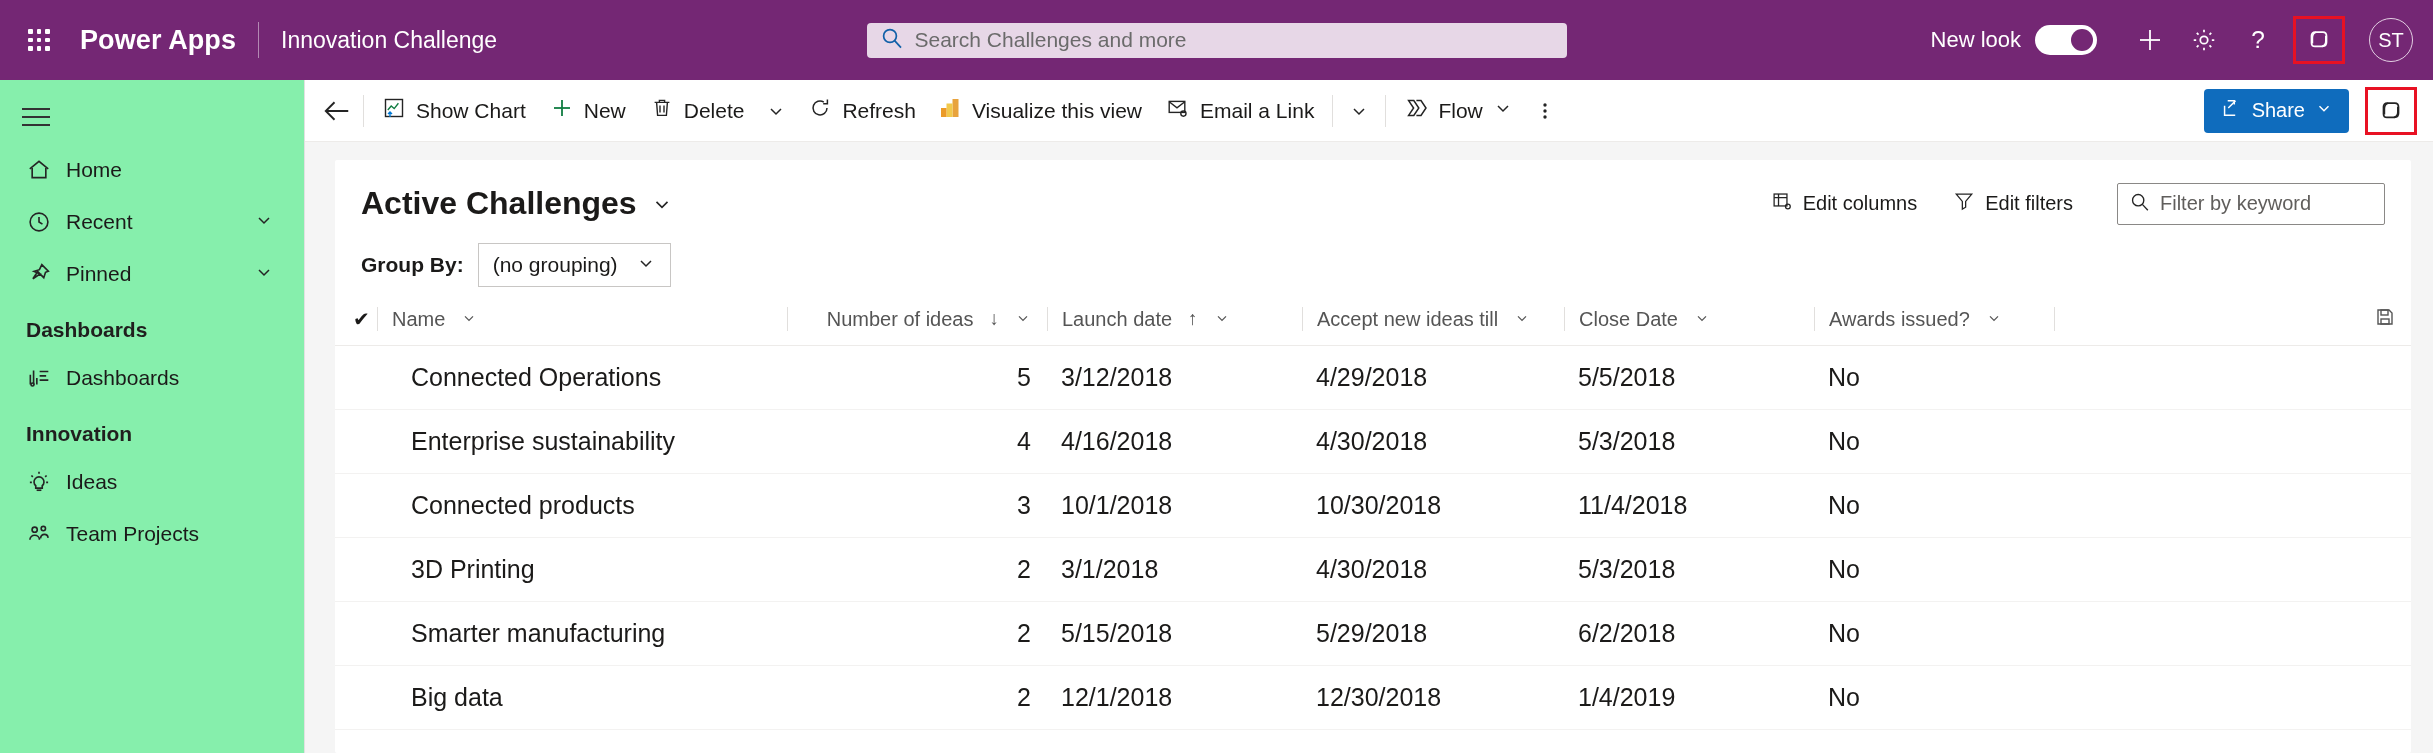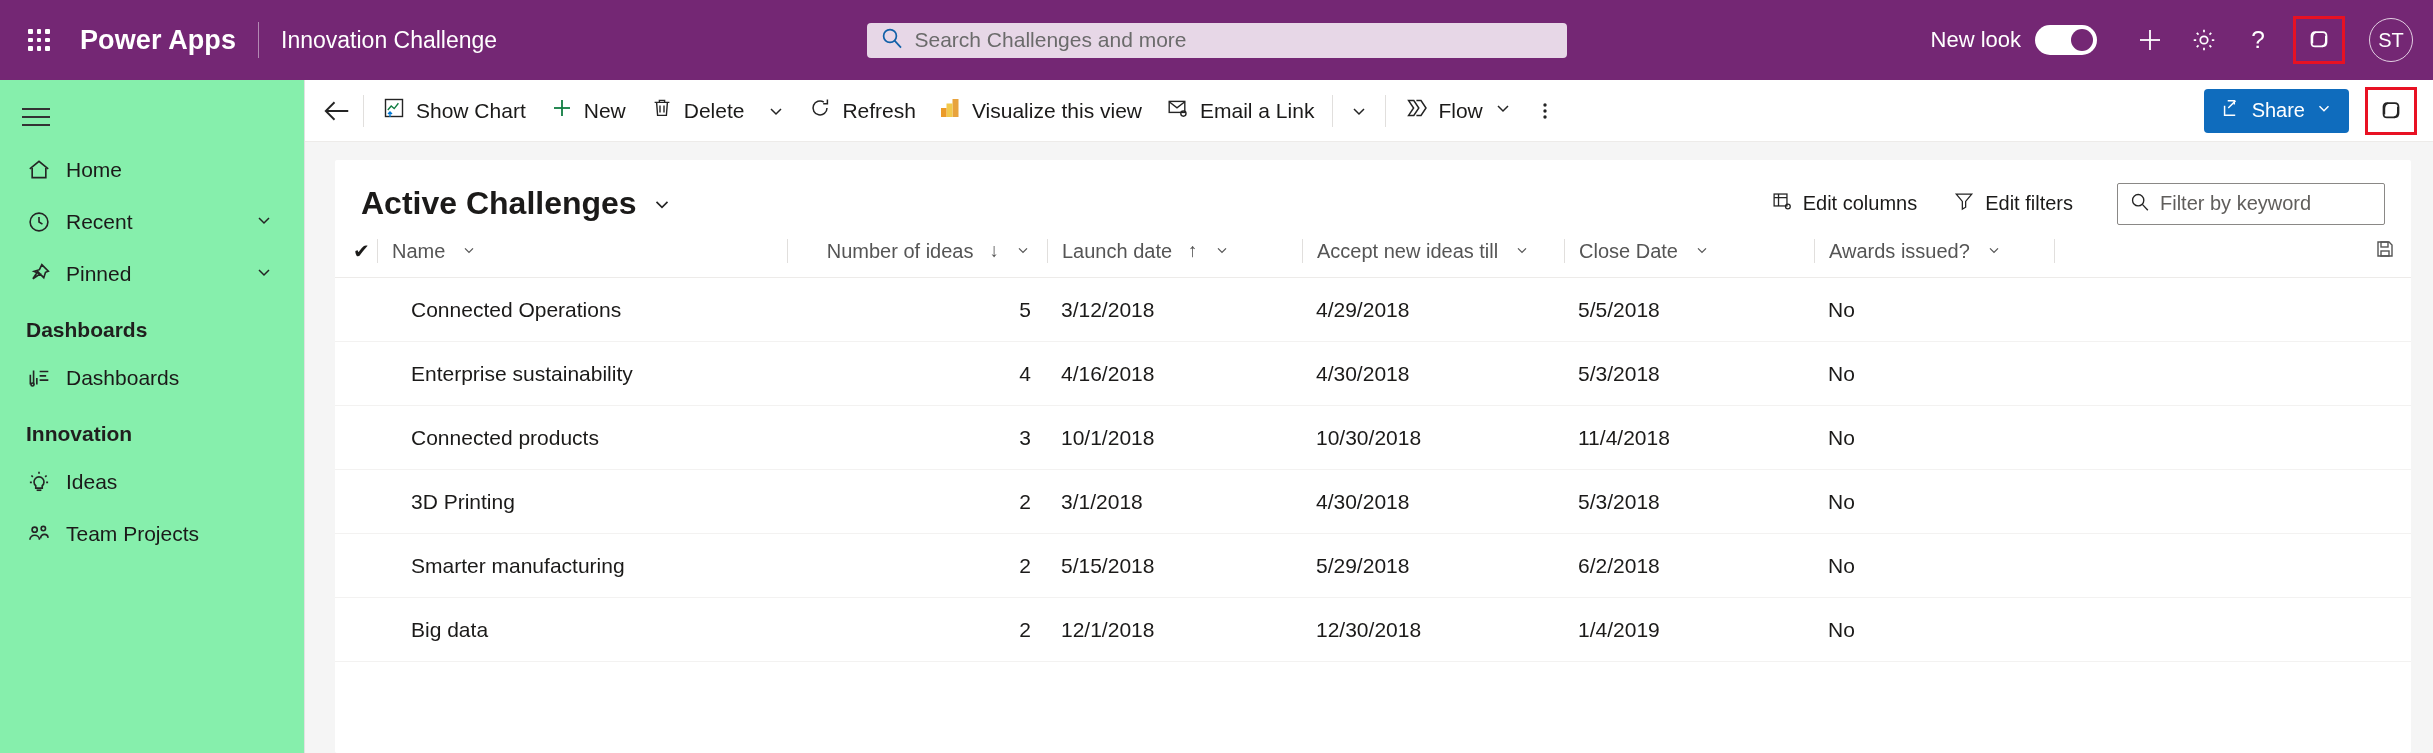--- a/index.html
+++ b/index.html
@@ -176,21 +176,21 @@
   table { width: 100%; border-collapse: collapse; table-layout: fixed; }
   thead th {
     text-align: left; font-weight: 400; font-size: 20px; color: #555;
     padding: 6px 0 14px 0; border-bottom: 1px solid #edebe9;
     vertical-align: middle;
   }
   .th-inner { display: flex; align-items: center; gap: 16px; border-left: 1px solid #e1dfdd; padding-left: 14px; height: 24px; }
   .th-inner.right { justify-content: flex-end; padding-right: 16px; }
   th.cbcol { width: 42px; padding-left: 18px; }
   tbody td {
-    font-size: 21px; color: #1b1a19; padding: 0; height: 64px;
+    font-size: 25px; color: #1b1a19; padding: 0; height: 64px;
     border-bottom: 1px solid #f3f2f1; vertical-align: middle;
   }
   td.name { padding-left: 34px; }
   td.num { text-align: right; padding-right: 16px; }
   td.dt { padding-left: 14px; }
 
   .chk { color: #1b1a19; font-size: 20px; }
   .sortarrow { font-size: 19px; color: #555; }
 </style>
 </head>
@@ -513,20 +513,31 @@
               <svg width="20" height="20" viewBox="0 0 22 22">
                   <circle cx="9" cy="9" r="6.2" fill="none" stroke="#242424" stroke-width="1.5"></circle>
                   <line x1="13.6" y1="13.6" x2="19.6" y2="20" stroke="#242424" stroke-width="1.5"></line>
                 </svg>
             </span>
             <input type="text" placeholder="Filter by keyword" style="">
           </div>
         </div>
       </div>
 
+      <div class="groupby">
+        <span class="groupby-label">Group By:</span>
+        <div class="groupby-select">
+          <span>(no grouping)</span>
+          <span>
+            <svg width="20" height="20" viewBox="0 0 20 20" fill="none" stroke="#242424" stroke-width="1.5">
+                <path d="M5 8l5 5 5-5"></path>
+              </svg>
+          </span>
+        </div>
+      </div>
 
       <div class="tablewrap">
         <table>
           <colgroup>
             <col style="width:42px">
               <col style="width:410px">
               <col style="width:260px">
             <col style="width:255px">
               <col style="width:262px">
               <col style="width:250px">

